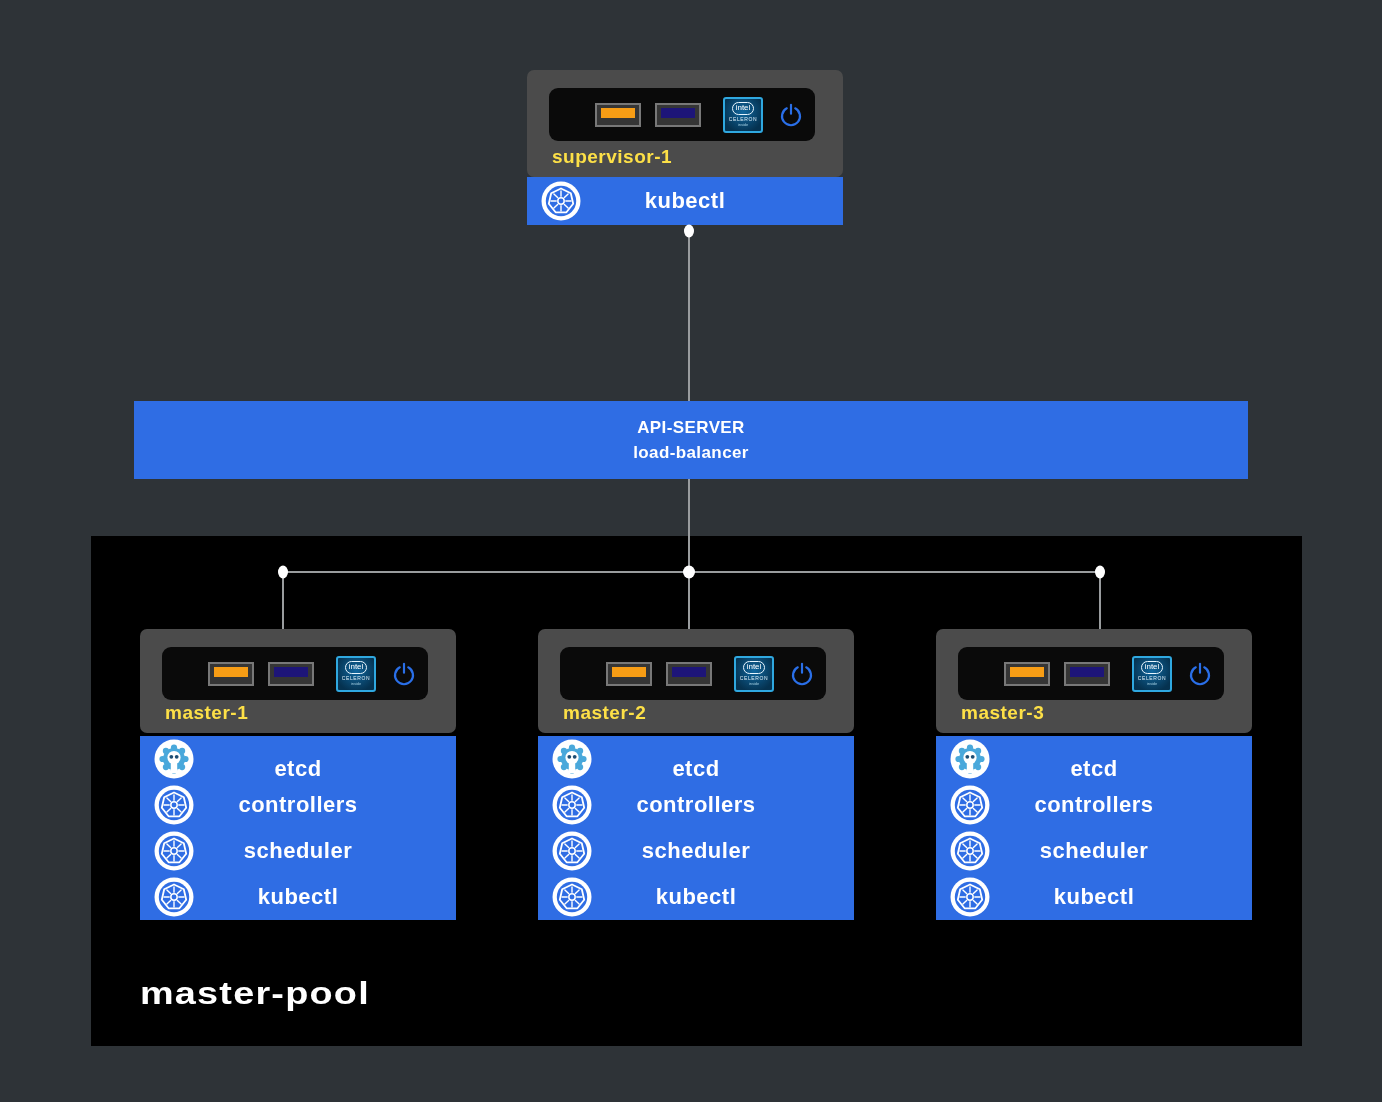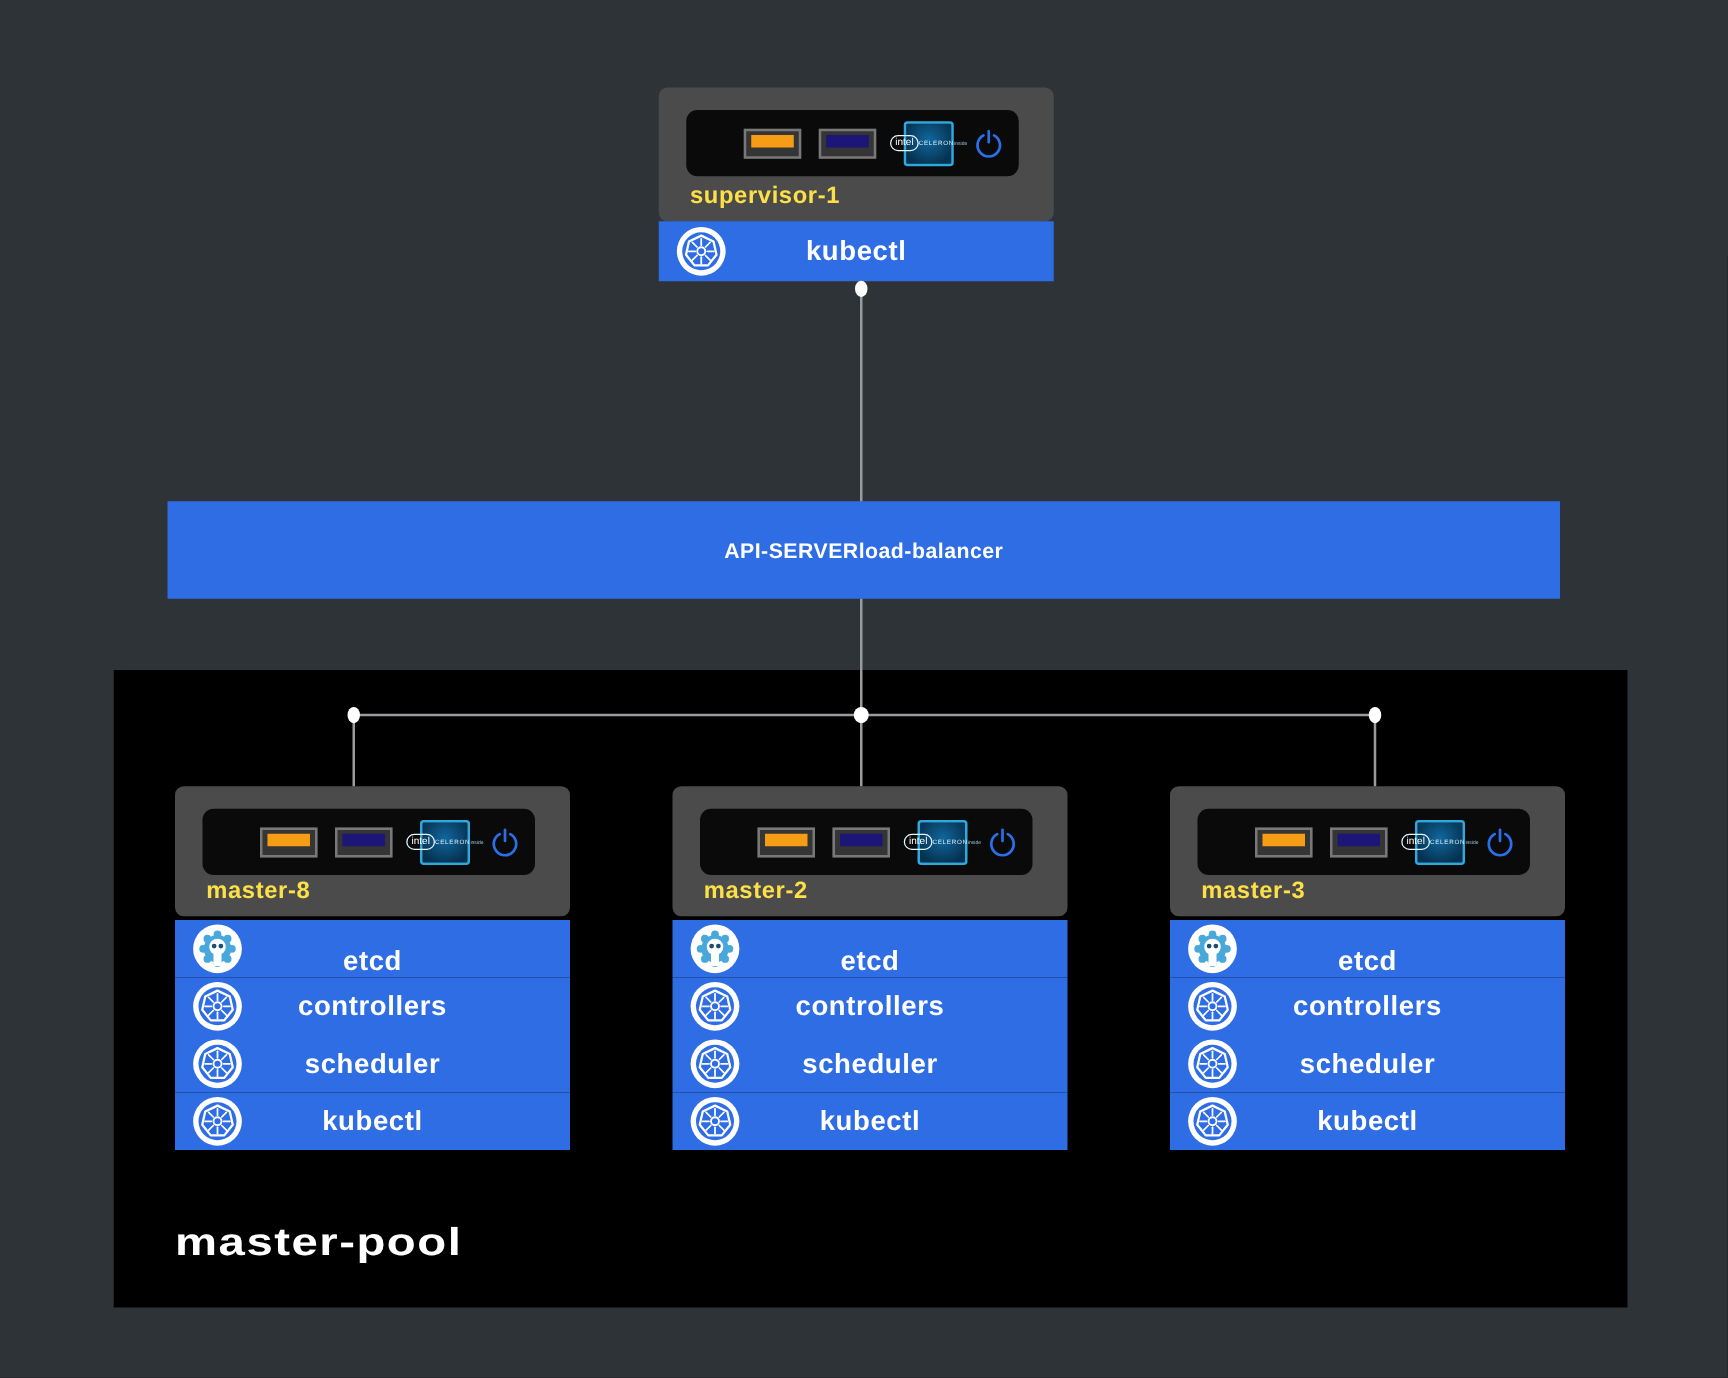--- a/index.html
+++ b/index.html
@@ -29,21 +29,21 @@
     box-sizing:border-box;display:flex;justify-content:center;flex:none;
   }
   .usb-bar{width:34px;height:10px;margin-top:3px;flex:none;}
   .usb-bar.orange{background:#f79d15;}
   .usb-bar.navy{background:#1d1578;}
   .usb-port + .usb-port{margin-left:14px;}
   .intel-chip{
     margin-left:22px;width:40px;height:36px;flex:none;box-sizing:border-box;
     border:2px solid #2fa8e0;border-radius:3px;
     background:radial-gradient(circle at 50% 40%, #11679e 0%, #053250 80%);
-    display:flex;flex-direction:row;align-items:center;justify-content:center;
+    display:flex;flex-direction:column;align-items:center;justify-content:center;
     color:#fff;line-height:1;
   }
   .intel-name{
     font-size:8px;border:1px solid #e8f6ff;border-radius:8px;
     padding:1px 3px 2px 3px;margin-bottom:1px;
   }
   .intel-model{font-size:5px;letter-spacing:.6px;color:#dff0fa;margin-top:1px;}
   .intel-tag{font-size:4px;color:#9ecadf;margin-top:1px;}
   .power-slot{margin-left:15px;flex:none;width:26px;height:26px;}
   
@@ -61,21 +61,21 @@
     width:100%;text-align:center;color:#ffffff;
     font-size:22px;font-weight:bold;letter-spacing:.5px;
   }
   
   .node.supervisor .node-header{height:107px;}
   .node.supervisor .service-row{height:48px;margin-top:0;}
   
   .lb-bar{
     position:absolute;left:134px;top:401px;width:1114px;height:78px;
     background:#2f6de4;z-index:2;
-    display:flex;flex-direction:row;align-items:center;justify-content:center;
+    display:flex;flex-direction:column;align-items:center;justify-content:center;
   }
   .lb-title,.lb-sub{
     color:#fff;font-size:17px;font-weight:bold;line-height:25px;letter-spacing:.4px;
   }
   
   .pool{
     position:absolute;left:91px;top:536px;width:1211px;height:510px;
     background:#000000;z-index:1;
   }
   .pool-label{
@@ -160,21 +160,21 @@
     <span class="intel-model">CELERON</span>
     <span class="intel-tag">inside</span>
   </span>
   <span class="power-slot">
     <svg width="26" height="26" viewBox="0 0 24 24" fill="none">
       <path d="M8.1 5.8 a8.3 8.3 0 1 0 7.8 0" stroke="#2a6fe8" stroke-width="2" stroke-linecap="round"></path>
       <line x1="12" y1="2.6" x2="12" y2="10.8" stroke="#2a6fe8" stroke-width="2" stroke-linecap="round"></line>
     </svg>
   </span>
 </div>
-      <div class="node-name">master-8</div>
+      <div class="node-name">master-1</div>
     </div>
     <div class="service-row first">
       <span class="service-icon">
   <svg width="40" height="40" viewBox="0 0 40 40">
     <circle cx="20" cy="20" r="19.5" fill="#ffffff"></circle>
     <g fill="#49a8db">
       <circle cx="20" cy="20" r="11"></circle>
       <circle cx="20" cy="8.5" r="3.1"></circle>
       <circle cx="28.1" cy="11.9" r="3.1"></circle>
       <circle cx="31.5" cy="20" r="3.1"></circle>

